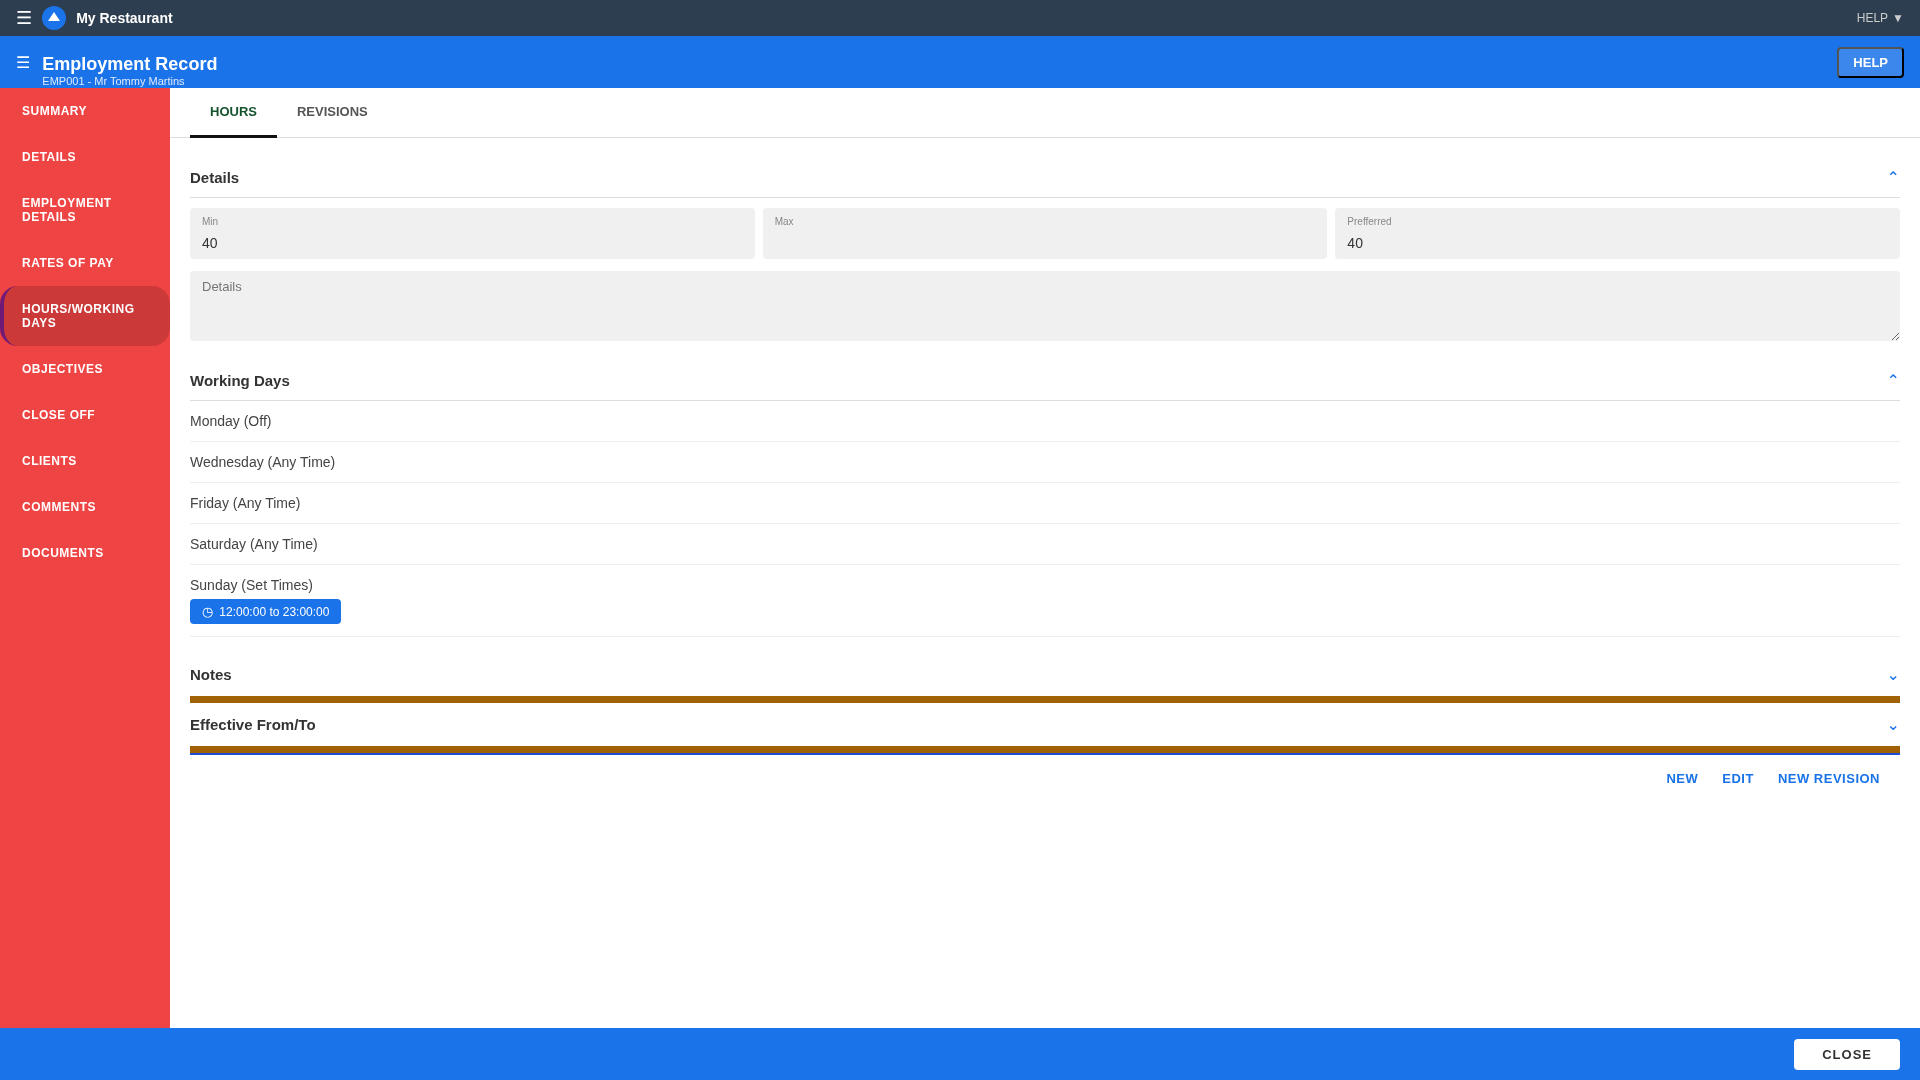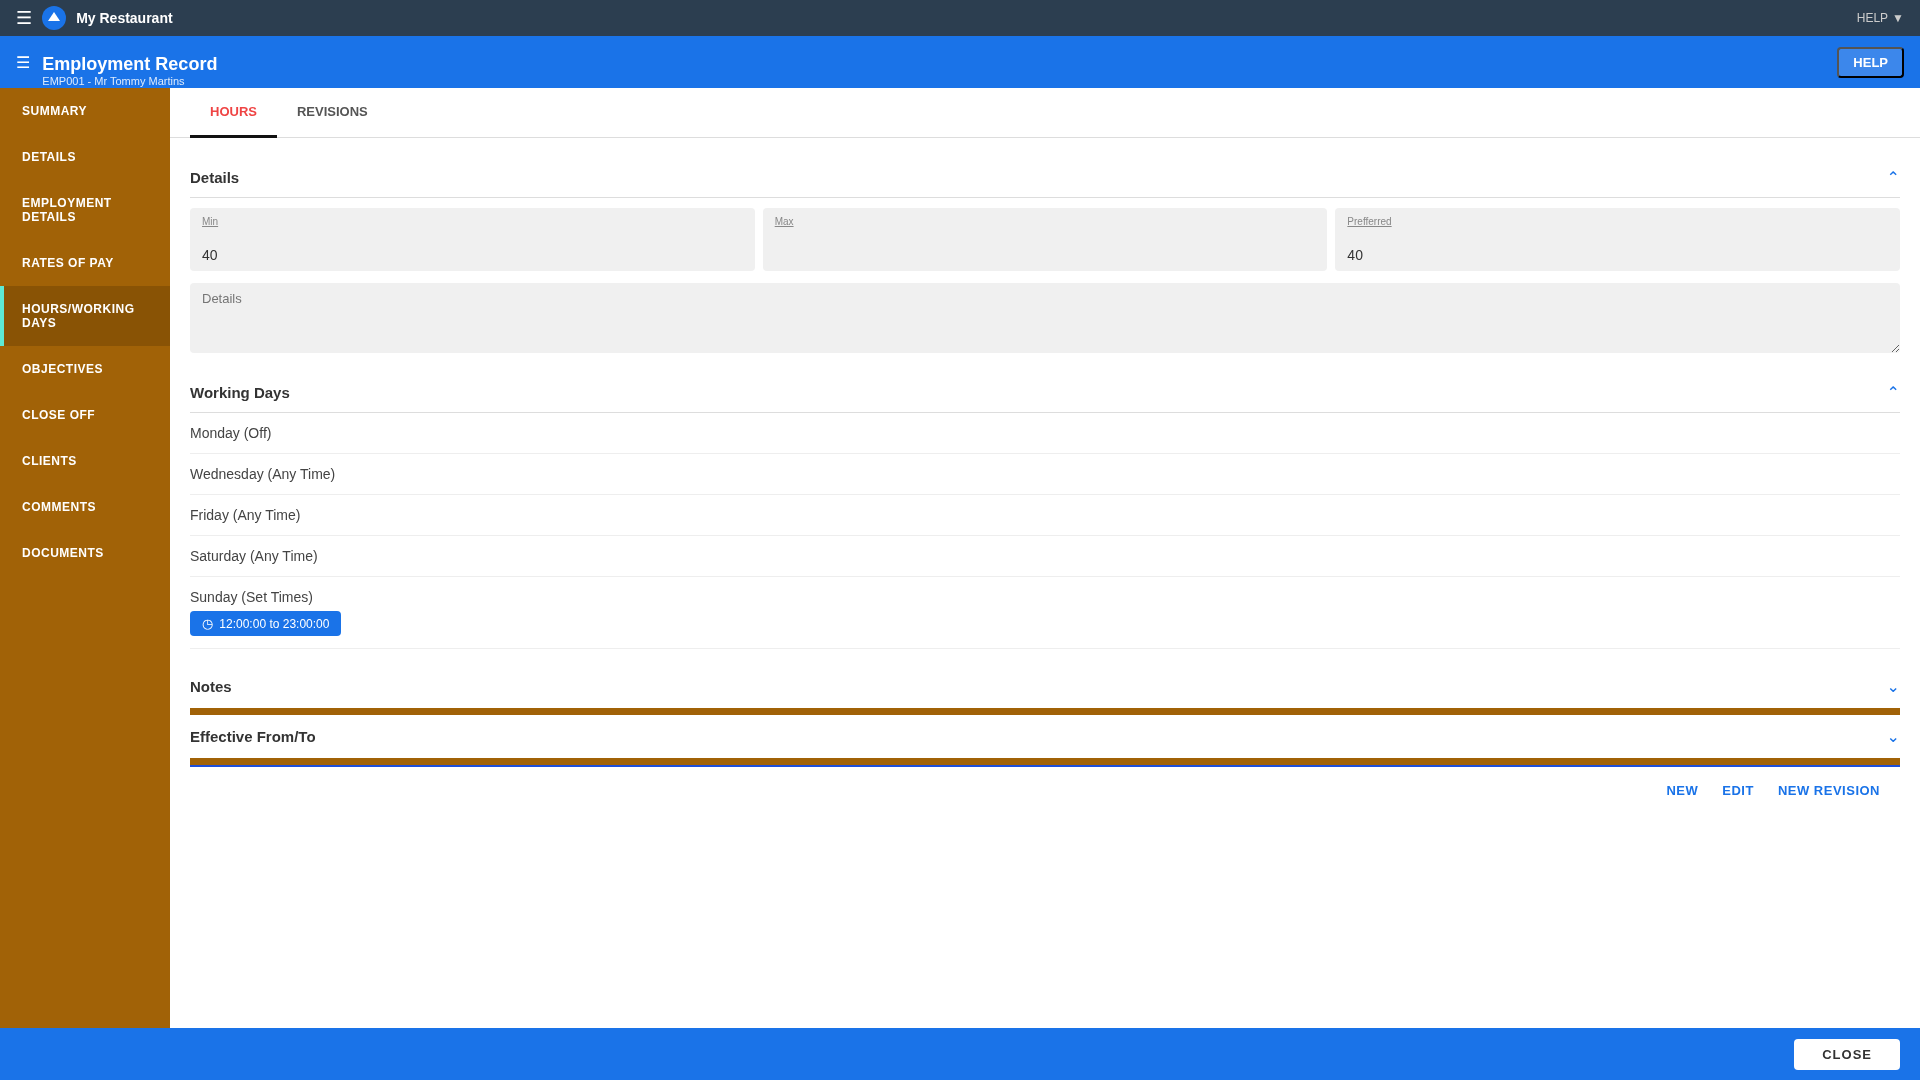--- a/index.html
+++ b/index.html
@@ -36,36 +36,37 @@
 
     
     .app-body {
       display: flex;
       height: calc(1080px - 36px - 52px);
     }
 
     
     .sidebar {
       width: 170px;
-      background: #a16207;
+      background: #ef4444;
       flex-shrink: 0;
       padding-top: 0;
     }
     .sidebar-item {
       padding: 16px 18px;
       color: white;
       font-size: 12px;
       font-weight: 600;
       letter-spacing: 0.5px;
       cursor: pointer;
       border-left: 4px solid transparent;
     }
     .sidebar-item.active {
       background: rgba(0,0,0,0.15);
-      border-left: 4px solid #5eead4;
+      border-left: 4px solid #701a75;
+      border-radius: 18px;
     }
 
     
     .main-content {
       flex: 1;
       background: #e8eef5;
       position: relative;
     }
     .modal {
       background: white;
@@ -86,21 +87,21 @@
     .tab {
       padding: 16px 20px;
       font-size: 13px;
       font-weight: 700;
       color: #555;
       cursor: pointer;
       border-bottom: 3px solid transparent;
       margin-bottom: -1px;
     }
     .tab.active {
-      color: #ef4444;
+      color: #14532d;
       border-bottom: 3px solid #111;
     }
 
     
     .content-area {
       padding: 0 20px 20px 20px;
     }
 
     
     .section {
@@ -130,22 +131,21 @@
     }
     .field-group {
       flex: 1;
       background: #f0f0f0;
       border-radius: 4px;
       padding: 8px 12px;
     }
     .field-label {
       font-size: 10px;
       color: #888;
-      margin-bottom: 20px;
-      text-decoration: underline;
+      margin-bottom: 8px;
     }
     .field-value {
       font-size: 14px;
       color: #333;
     }
     .details-textarea {
       width: 100%;
       height: 70px;
       background: #f0f0f0;
       border: none;

